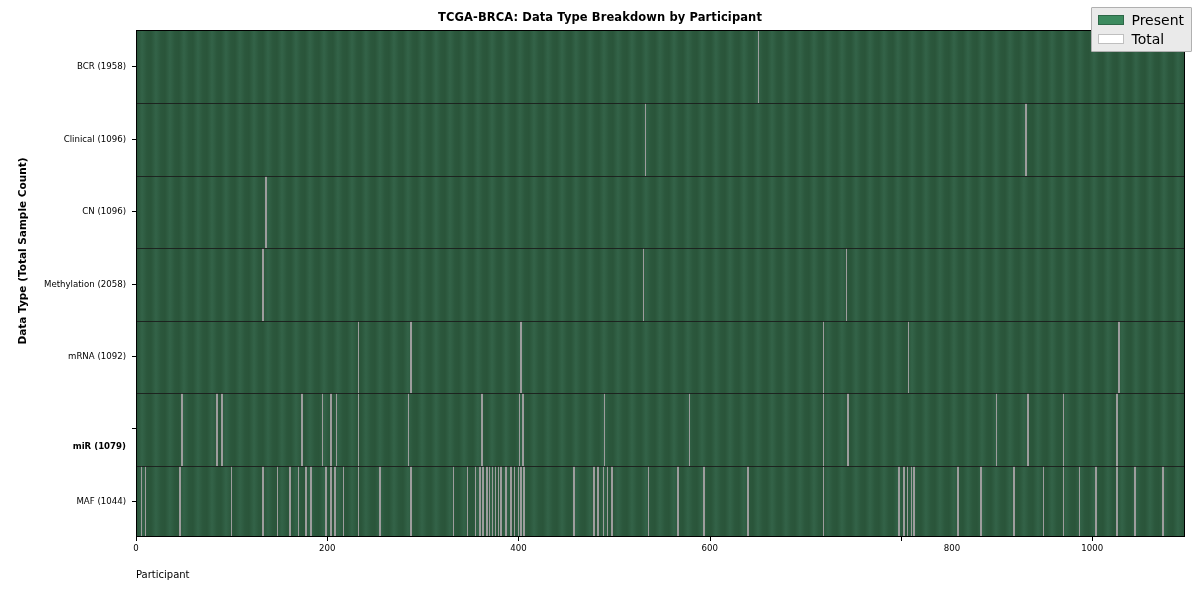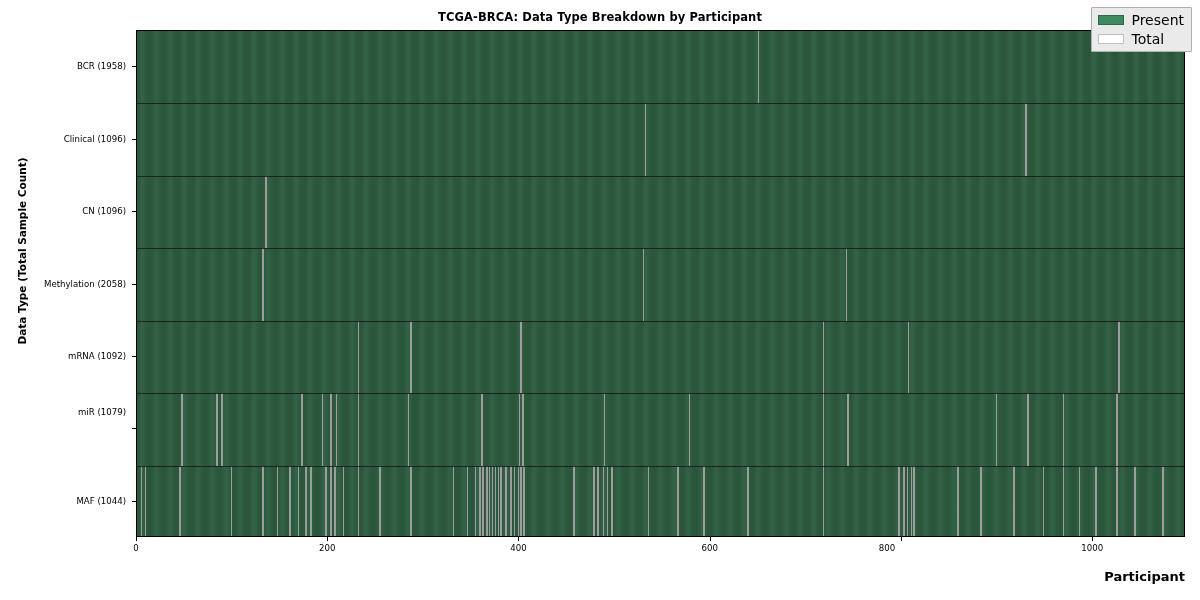--- a/index.html
+++ b/index.html
@@ -120,23 +120,23 @@
     height: 1px;
     background: #000000;
   }
 
   
   #x-axis-label {
     position: absolute;
     left: 136px;
     top: 569px;
     width: 1049px;
-    text-align: right;
-    font-size: 13px;
-    font-weight: bold;
+    text-align: left;
+    font-size: 10px;
+    font-weight: normal;
     color: #000000;
   }
   .xtick-label {
     position: absolute;
     top: 543px;
     font-size: 8.6px;
     color: #000000;
     transform: translateX(-50%);
     white-space: nowrap;
   }
@@ -195,36 +195,36 @@
       <div class="ytick-label" style="top: 66.2143px;">BCR (1958)</div>
       <div class="ytick-mark" style="top: 66.2143px;"></div>
       <div class="ytick-label" style="top: 138.643px;">Clinical (1096)</div>
       <div class="ytick-mark" style="top: 138.643px;"></div>
       <div class="ytick-label" style="top: 211.071px;">CN (1096)</div>
       <div class="ytick-mark" style="top: 211.071px;"></div>
       <div class="ytick-label" style="top: 283.5px;">Methylation (2058)</div>
       <div class="ytick-mark" style="top: 283.5px;"></div>
       <div class="ytick-label" style="top: 355.929px;">mRNA (1092)</div>
       <div class="ytick-mark" style="top: 355.929px;"></div>
-      <div class="ytick-label" style="top: 412px;">miR (1079)</div>
+      <div class="ytick-label" style="top: 446px; font-weight: bold;">miR (1079)</div>
       <div class="ytick-mark" style="top: 428.357px;"></div>
       <div class="ytick-label" style="top: 500.786px;">MAF (1044)</div>
       <div class="ytick-mark" style="top: 500.786px;"></div>
     </div>
   <div id="x-ticks">
       <div class="xtick-mark" style="left: 136px;"></div>
       <div class="xtick-label" style="left: 136px;">0</div>
       <div class="xtick-mark" style="left: 327.249px;"></div>
       <div class="xtick-label" style="left: 327.249px;">200</div>
       <div class="xtick-mark" style="left: 518.498px;"></div>
       <div class="xtick-label" style="left: 518.498px;">400</div>
       <div class="xtick-mark" style="left: 709.747px;"></div>
       <div class="xtick-label" style="left: 709.747px;">600</div>
       <div class="xtick-mark" style="left: 900.995px;"></div>
-      <div class="xtick-label" style="left: 887px;">800</div>
+      <div class="xtick-label" style="left: 952px;">800</div>
       <div class="xtick-mark" style="left: 1092.24px;"></div>
       <div class="xtick-label" style="left: 1092.24px;">1000</div>
     </div>
 
   <div id="plot-area">
     <div id="heatmap-canvas">
         <div class="hm-row" style="top: 0px; height: 72.4286px;">
           <div class="hm-row-fill"></div>
           <div class="hm-gap" style="left: 620.603px; width: 1.6px;"></div>
         </div>

